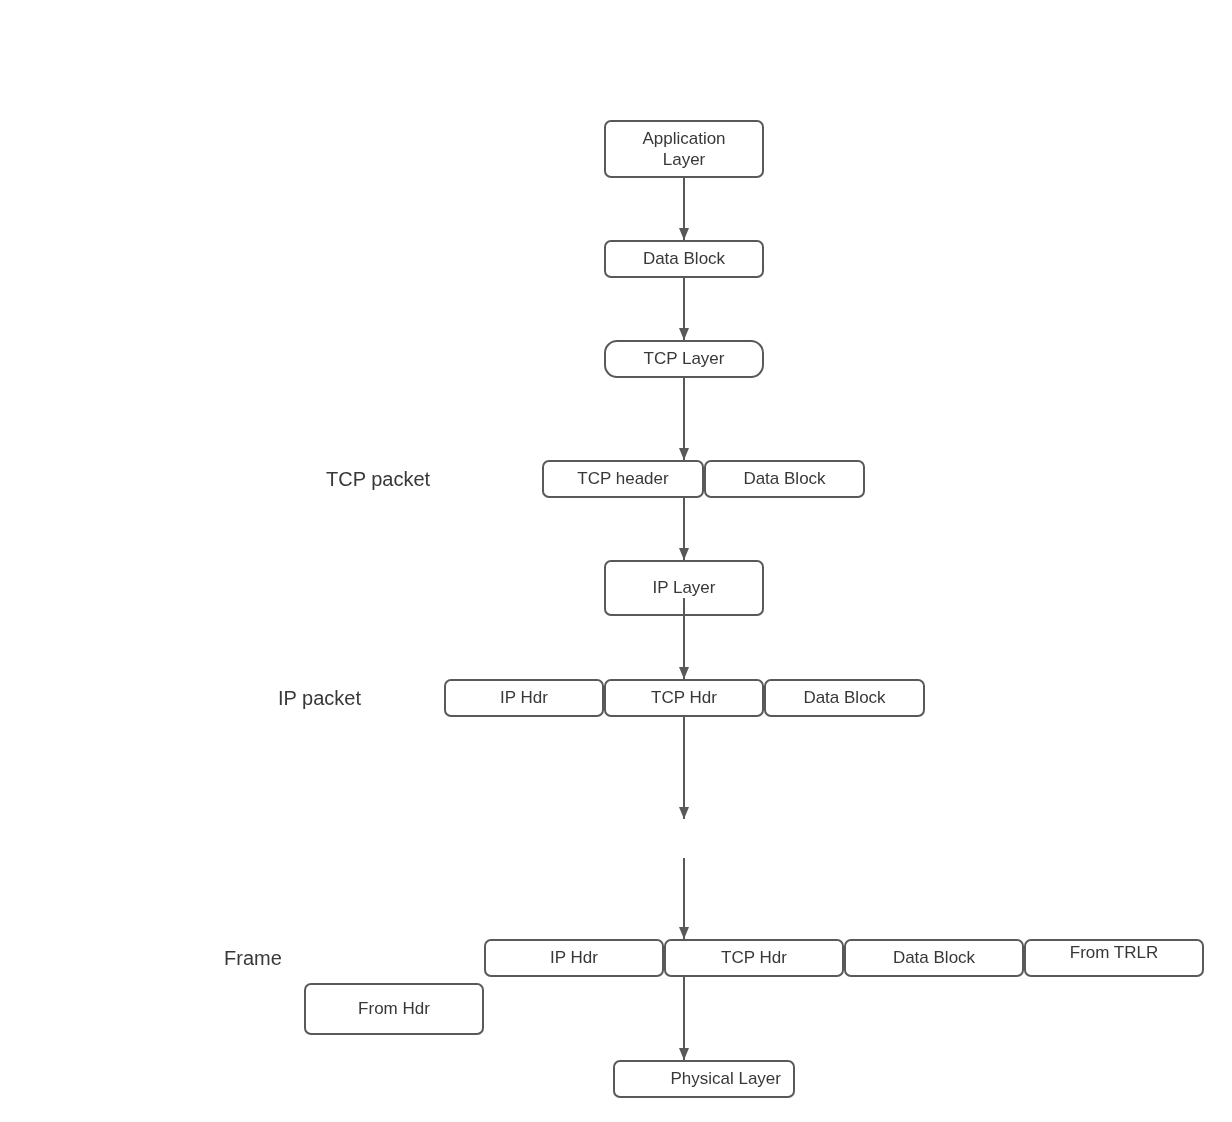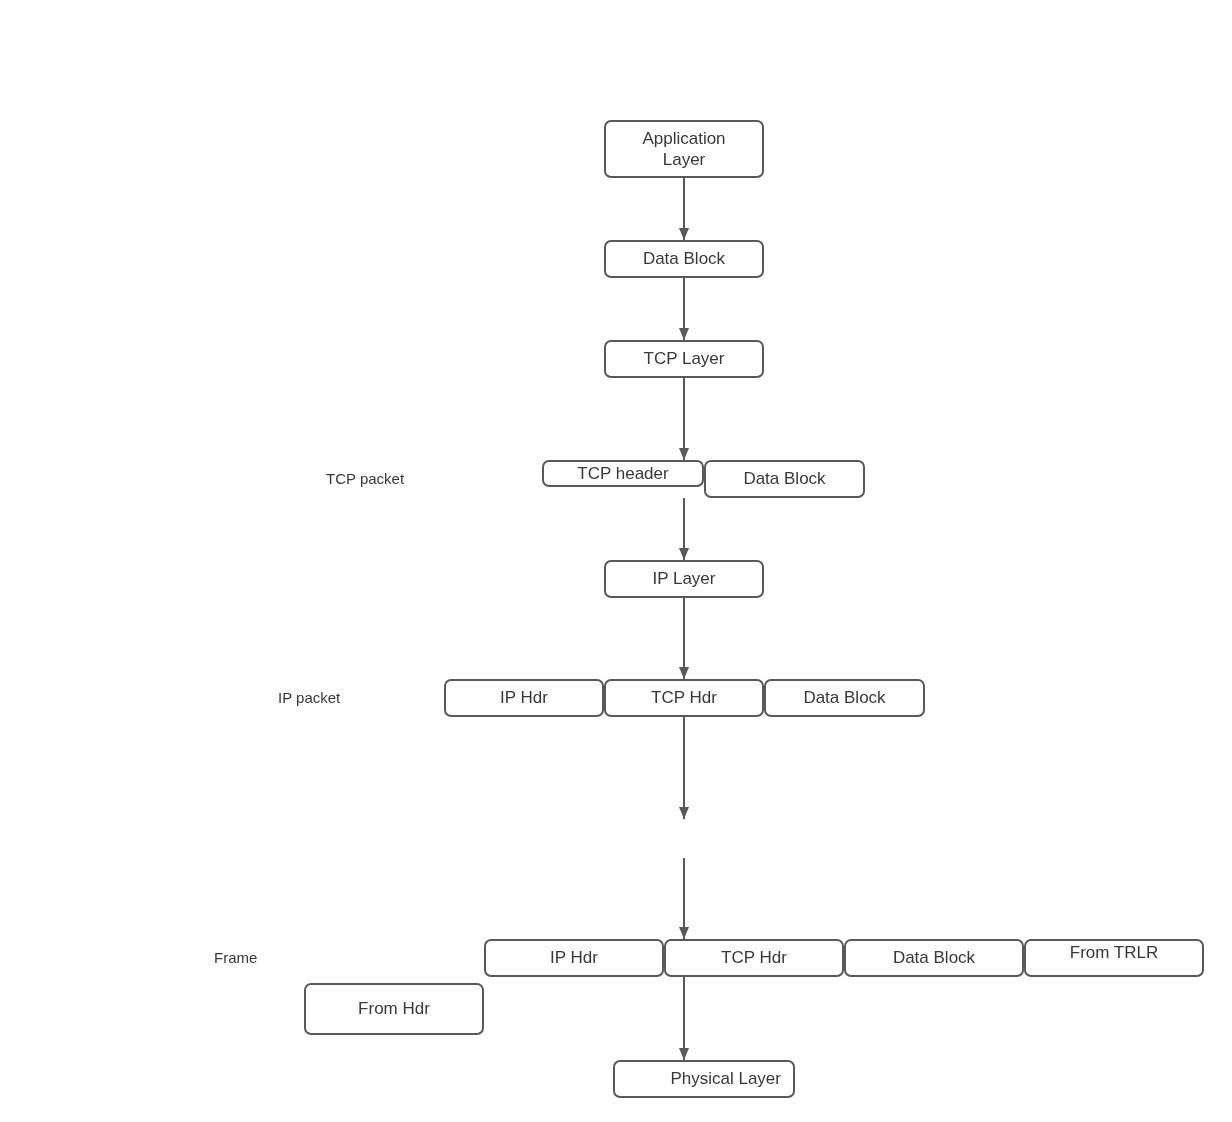--- a/index.html
+++ b/index.html
@@ -28,21 +28,21 @@
     justify-content: center;
     font-size: 17px;
     line-height: 1.25;
     text-align: center;
     color: var(--text);
   }
   .box-label { display: inline-block; }
   .wrap-narrow { width: 120px; }
   .row-label {
     position: absolute;
-    font-size: 15px;
+    font-size: 20px;
     line-height: 22px;
     color: var(--text);
     white-space: nowrap;
   }
   .arrow {
     position: absolute;
     width: 2px;
     background: var(--stroke);
   }
   .arrow::after {
@@ -63,51 +63,51 @@
 <div class="canvas">
 
   <div class="box" style="left:556px; top:72px; width:160px; height:58px;">
     <span class="box-label wrap-narrow">Application Layer</span>
   </div>
 
   <div class="box" style="left:556px; top:192px; width:160px; height:38px;">
     <span class="box-label">Data Block</span>
   </div>
 
-  <div class="box" style="left:556px; top:292px; width:160px; height:38px;">
+  <div class="box" style="left:556px; top:292px; width:160px; height:38px;border-radius:13px;">
     <span class="box-label">TCP Layer</span>
   </div>
 
   <div class="row-label" style="left:278px; top:420px;">TCP packet</div>
 
-  <div class="box" style="left:494px; top:412px; width:162px; height:27px;align-items:center;">
+  <div class="box" style="left:494px; top:412px; width:162px; height:38px;align-items:center;">
     <span class="box-label">TCP header</span>
   </div>
   <div class="box" style="left:656px; top:412px; width:161px; height:38px;">
     <span class="box-label">Data Block</span>
   </div>
 
-  <div class="box" style="left:556px; top:512px; width:160px; height:38px;">
+  <div class="box" style="left:556px; top:512px; width:160px; height:56px;">
     <span class="box-label">IP Layer</span>
   </div>
 
   <div class="row-label" style="left:230px; top:639px;text-align:right;">IP packet</div>
 
   <div class="box" style="left:396px; top:631px; width:160px; height:38px;">
     <span class="box-label">IP Hdr</span>
   </div>
   <div class="box" style="left:556px; top:631px; width:160px; height:38px;">
     <span class="box-label">TCP Hdr</span>
   </div>
   <div class="box" style="left:716px; top:631px; width:161px; height:38px;">
     <span class="box-label">Data Block</span>
   </div>
 
 
-  <div class="row-label" style="left:166px; top:899px;">Frame</div>
+  <div class="row-label" style="left:176px; top:899px;">Frame</div>
 
   <div class="box" style="left:256px; top:935px; width:180px; height:52px;">
     <span class="box-label">From Hdr</span>
   </div>
   <div class="box" style="left:436px; top:891px; width:180px; height:38px;">
     <span class="box-label">IP Hdr</span>
   </div>
   <div class="box" style="left:616px; top:891px; width:180px; height:38px;">
     <span class="box-label">TCP Hdr</span>
   </div>

